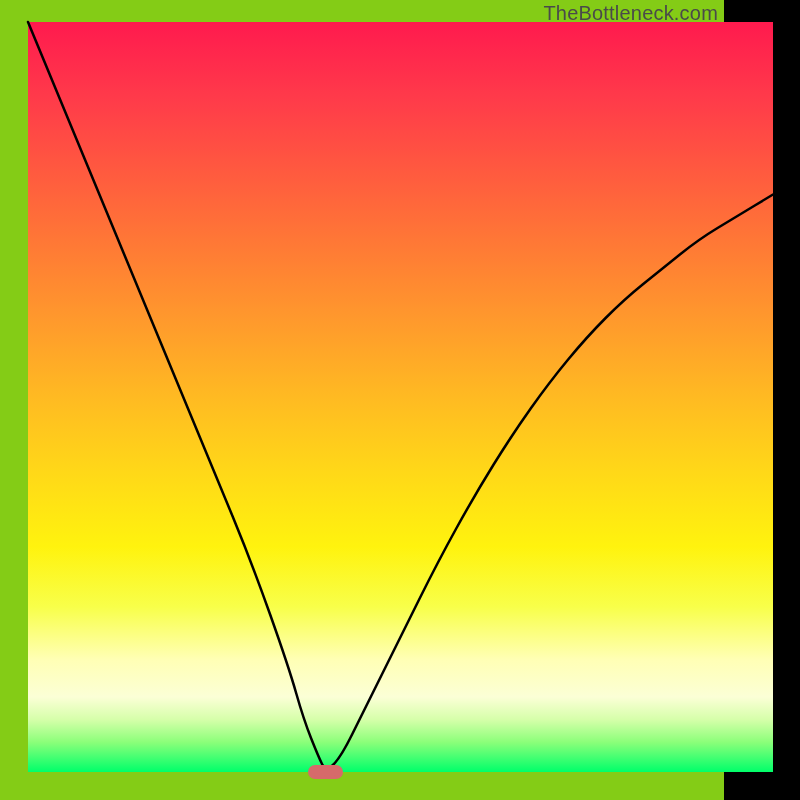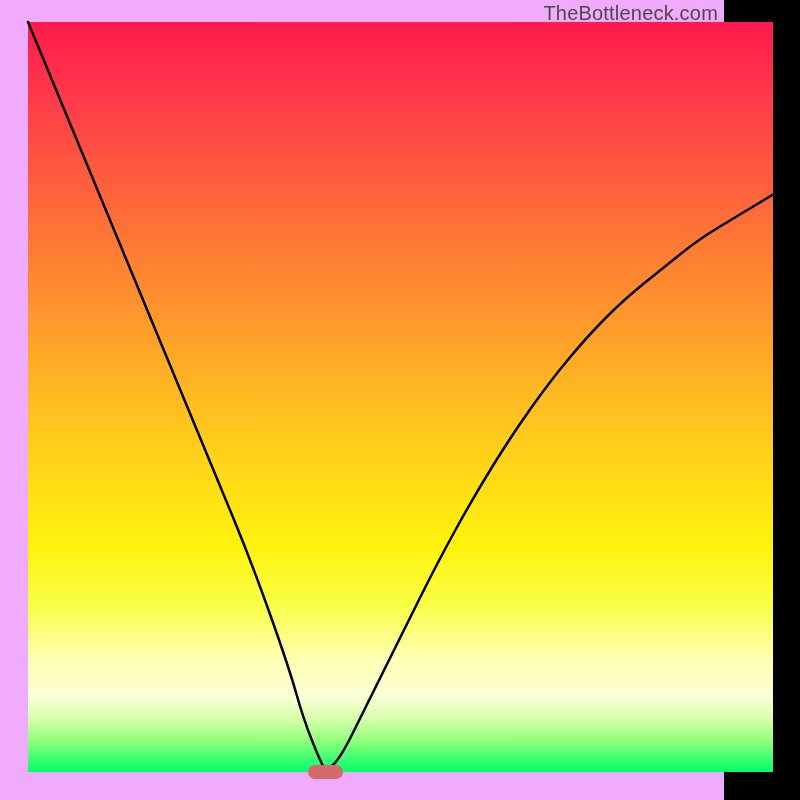--- a/index.html
+++ b/index.html
@@ -8,21 +8,21 @@
     width: 800px;
     height: 800px;
     overflow: hidden;
     background: #000;
     font-family: Arial, Helvetica, sans-serif;
   }
   .frame {
     position: relative;
     width: 724px;
     height: 800px;
-    background: #f0abfc;
+    background: #84cc16;
   }
   .plot-area {
     position: absolute;
     left: 28px;
     top: 22px;
     width: 745px;
     height: 750px;
     background: linear-gradient(
       to bottom,
       #ff1a4e 0%,

